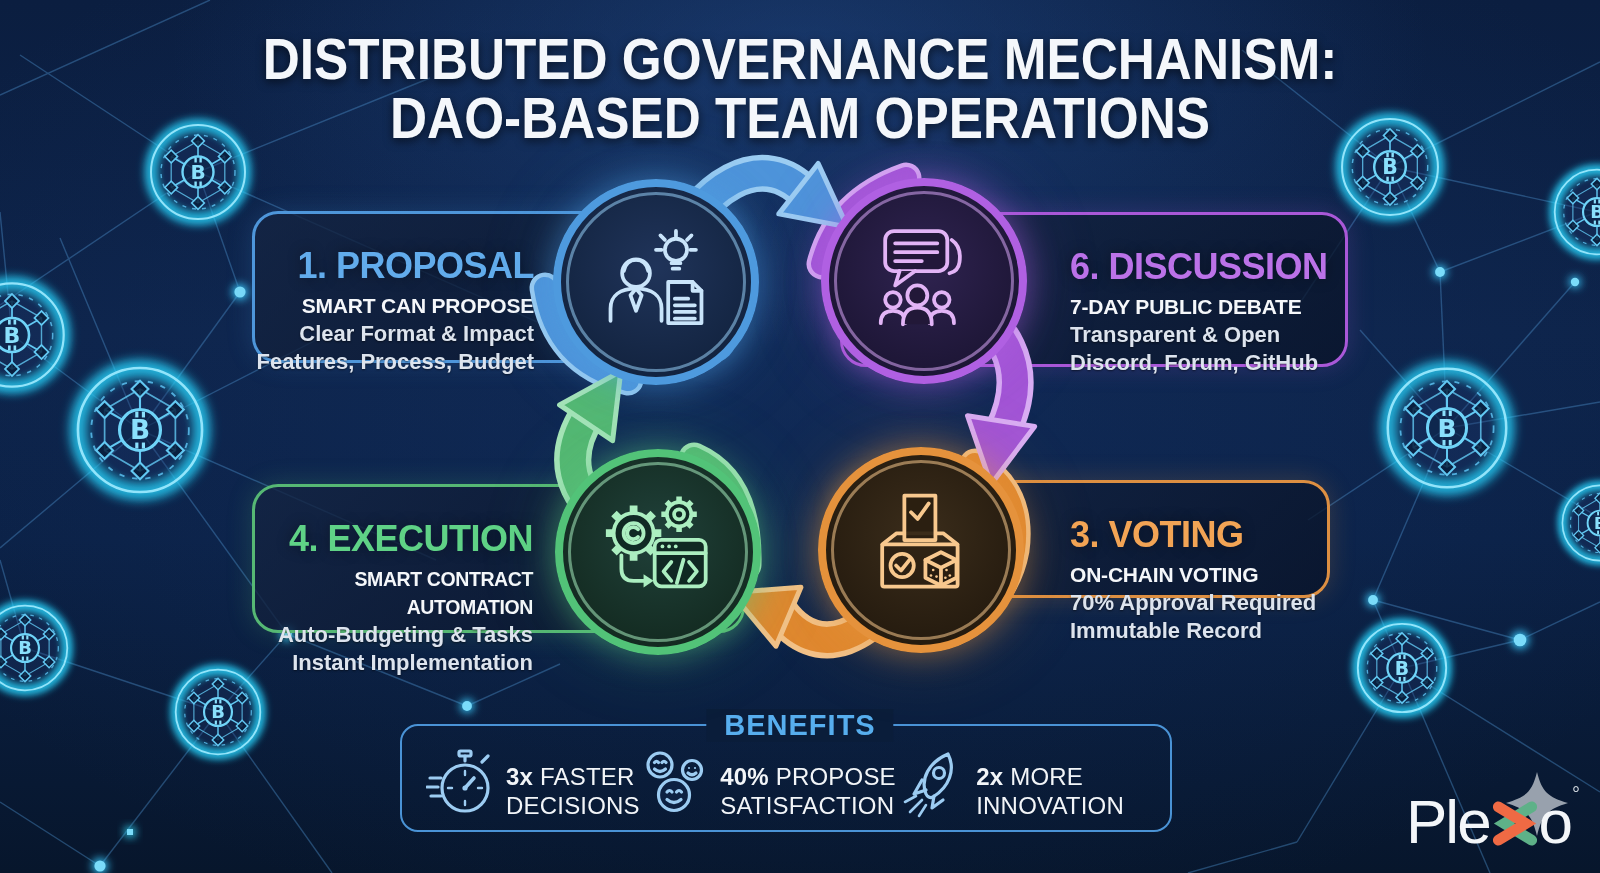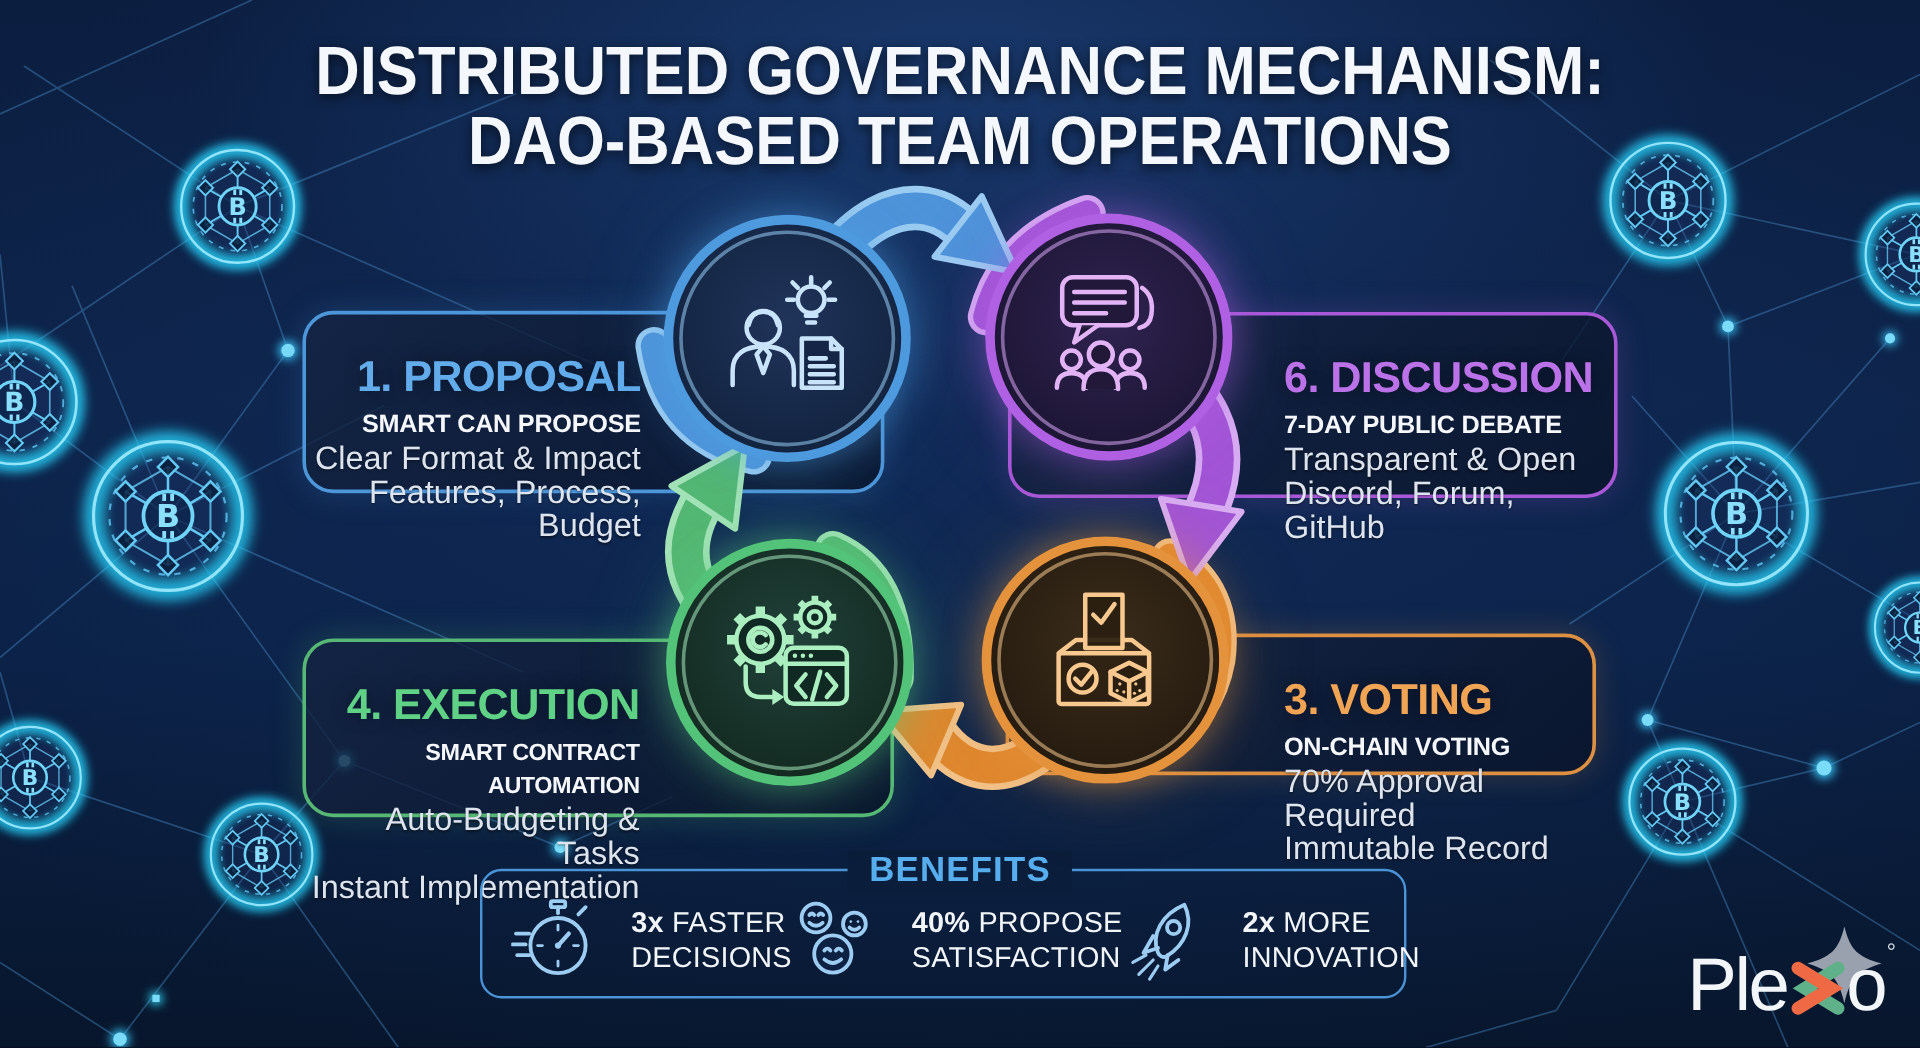--- a/index.html
+++ b/index.html
@@ -17,25 +17,25 @@
 
   
   .title{position:absolute;top:30px;left:0;width:100%;text-align:center;z-index:6}
   .t-line{font-size:57px;font-weight:800;color:#f4f7fb;line-height:1.04;
     transform:scaleX(0.9);transform-origin:center;letter-spacing:0;
     text-shadow:0 3px 10px rgba(0,0,0,0.6);}
 
   
   .step{position:absolute;z-index:2;border:3px solid;border-radius:26px;
     box-sizing:border-box;padding-top:32px;
-    background:linear-gradient(135deg, rgba(20,36,66,0.78), rgba(9,19,40,0.78));margin-top:48px;}
+    background:linear-gradient(135deg, rgba(20,36,66,0.78), rgba(9,19,40,0.78));}
   .step-h{margin:0 0 6px 0;font-size:36px;font-weight:800;letter-spacing:-0.5px;line-height:1.1;
     text-shadow:0 0 14px rgba(0,0,0,0.4);}
   .step-sub{font-size:21px;font-weight:800;color:#f5f7fa;line-height:28px;letter-spacing:-0.2px}
-  .step-line{font-size:27px;font-weight:400;color:#dde4ee;line-height:28px;
+  .step-line{font-size:22px;font-weight:700;color:#dde4ee;line-height:28px;
     text-shadow:0 1px 2px rgba(0,0,0,0.5)}
   .align-r{text-align:right}
   .align-l{text-align:left}
 
   .box-proposal {left:252px;top:211px;width:485px;height:152px;padding-right:200px;border-color:#4e96da;box-shadow:0 0 26px rgba(70,140,210,0.22);}
   .box-discussion{left:840px;top:212px;width:508px;height:155px;padding-left:227px;border-color:#a958d8;box-shadow:0 0 26px rgba(165,90,215,0.22);}
   .box-voting   {left:838px;top:480px;width:492px;height:118px;padding-left:229px;border-color:#dd8f42;box-shadow:0 0 26px rgba(220,145,65,0.22);}
   .box-execution{left:252px;top:484px;width:493px;height:149px;padding-right:209px;border-color:#56b874;box-shadow:0 0 26px rgba(85,185,115,0.22);}
   .box-proposal  .step-h{color:#62acec}
   .box-discussion.step .step-h,.box-discussion .step-h{color:#bb72e8}
@@ -67,21 +67,21 @@
 
   
   .benefits{position:absolute;left:400px;top:724px;width:772px;height:108px;z-index:2;
     border:2px solid #4a93d6;border-radius:18px;box-sizing:border-box;
     display:flex;align-items:center;justify-content:space-between;
     padding:12px 46px 0 24px;}
   .benefits-title{position:absolute;top:-17px;left:50%;
     transform:translateX(calc(-50% + 14px));
     font-size:29px;font-weight:800;color:#57aeee;letter-spacing:1px;
     background:#0a1d3a;padding:0 18px;white-space:nowrap;}
-  .benefit{display:flex;align-items:center;gap:28px}
+  .benefit{display:flex;align-items:flex-end;gap:8px}
   .benefit svg{width:72px;height:72px;flex:none}
   .b-l1,.b-l2{font-size:24px;color:#f2f5f8;line-height:29px;font-weight:500;letter-spacing:0.2px;white-space:nowrap}
   .b-stat{font-weight:800}
 
   
   .logo{position:absolute;left:1406px;top:772px;width:195px;height:78px;z-index:6}
   .logo-star{position:absolute;left:100px;top:0;width:62px;height:64px;z-index:0}
   .logo-text{position:absolute;left:0;bottom:2px;display:flex;align-items:flex-end;z-index:1}
   .lg{font-size:62px;font-weight:400;color:#f3f6f9;letter-spacing:-2px;line-height:0.82}
   .logo-x{width:46px;height:47px;margin:0 1px 1px 2px}

